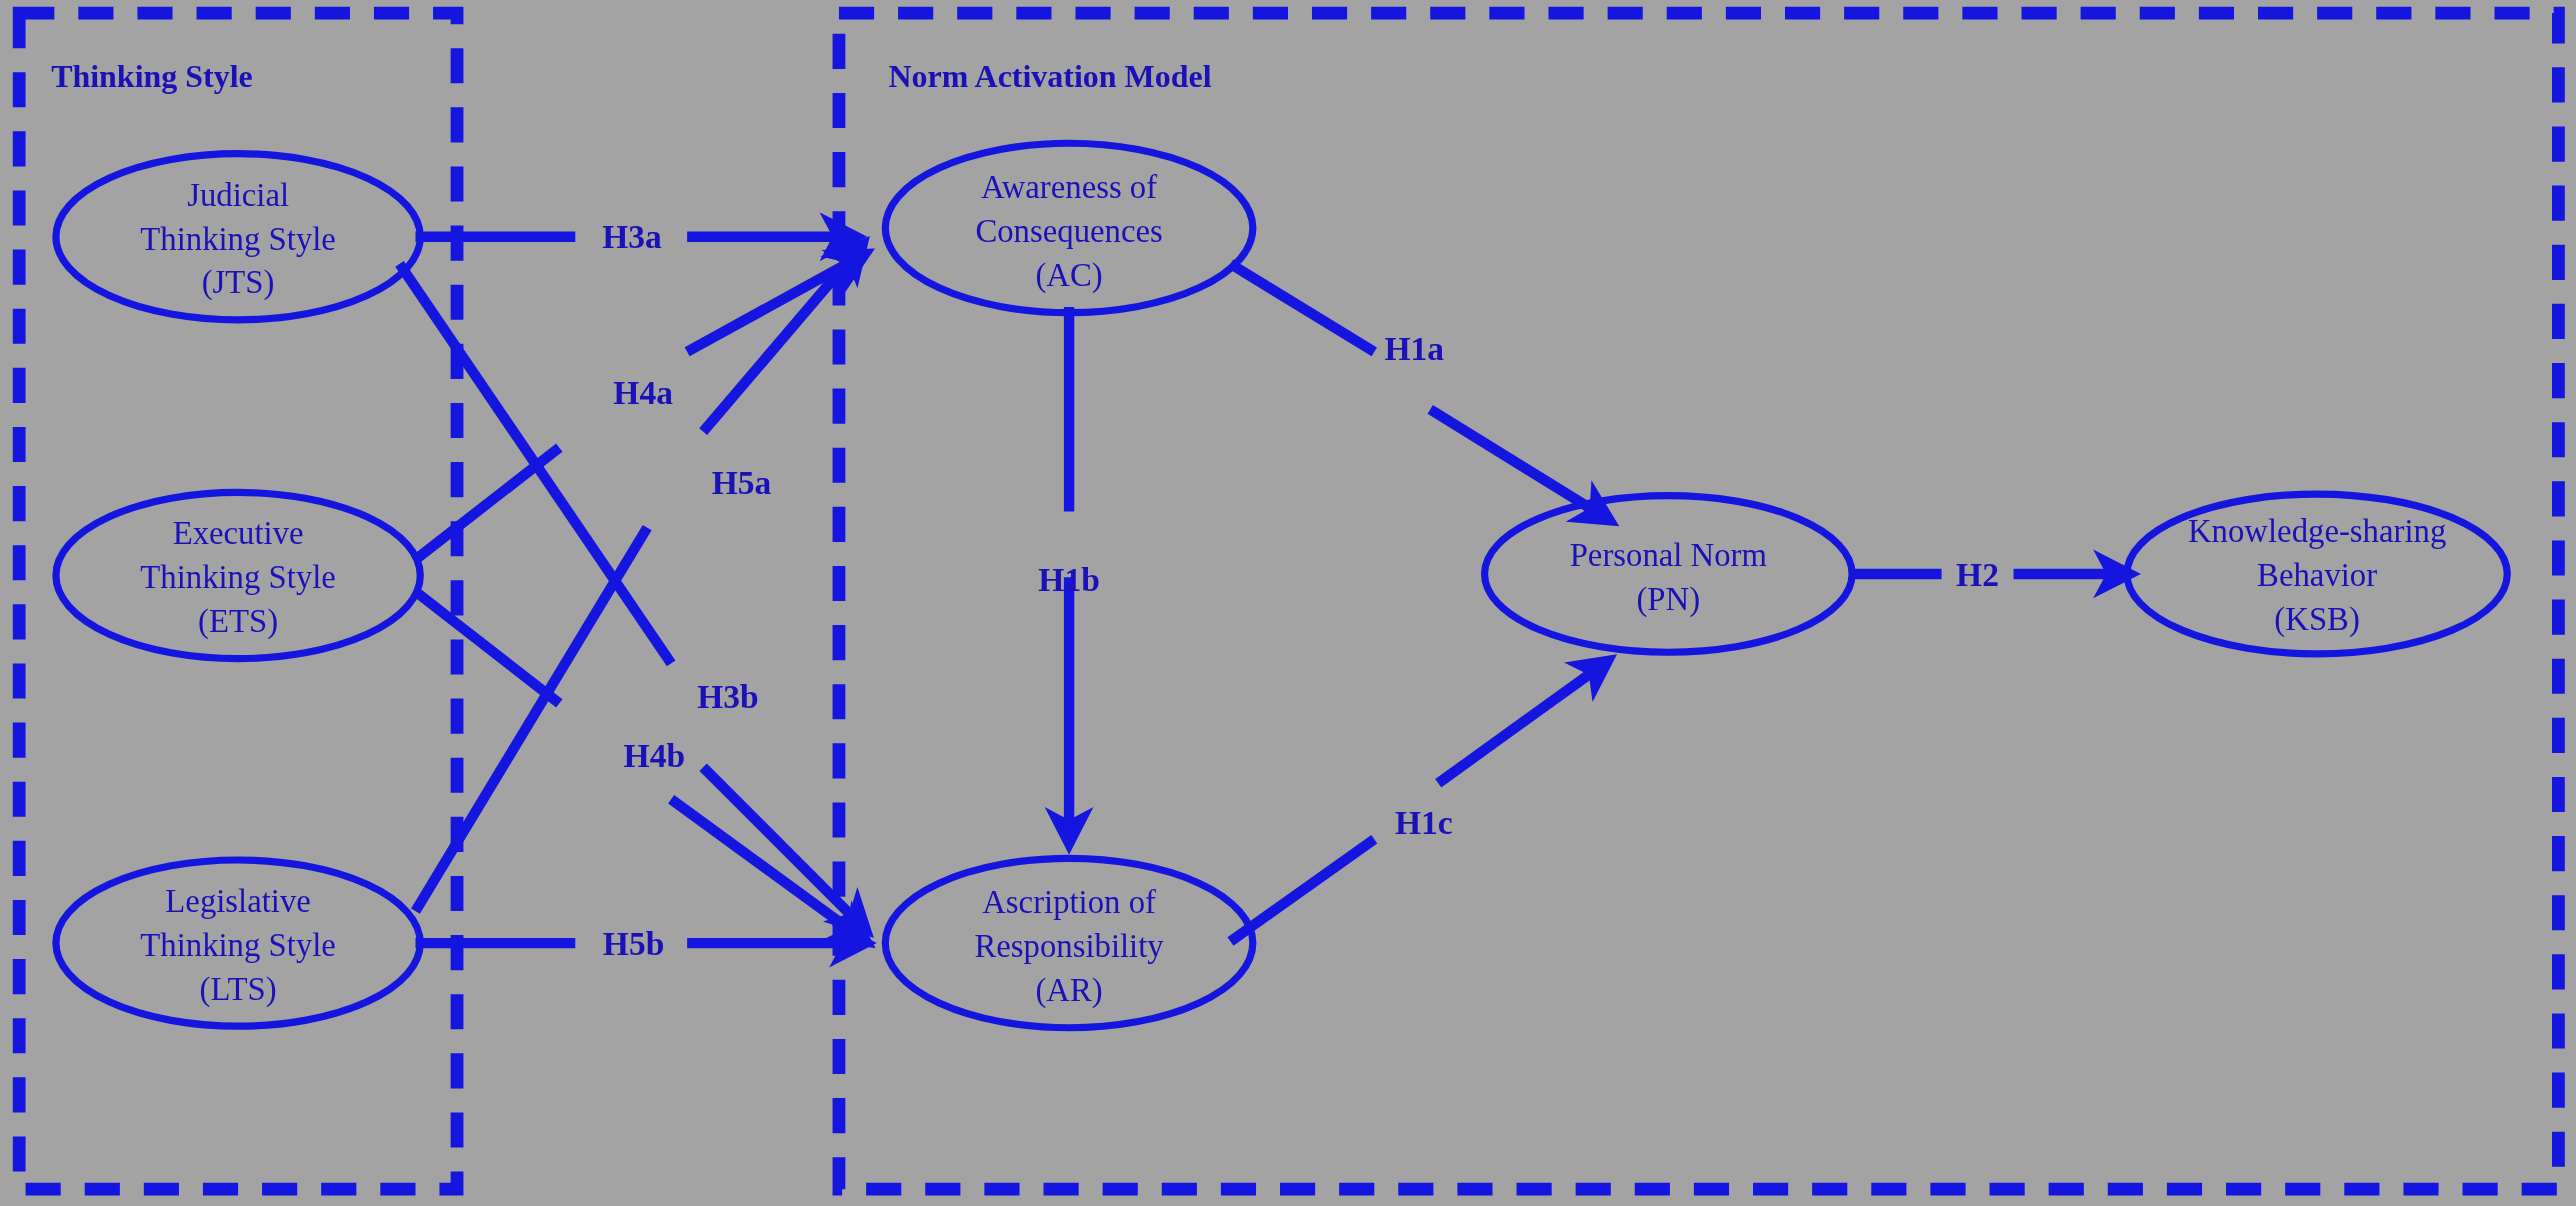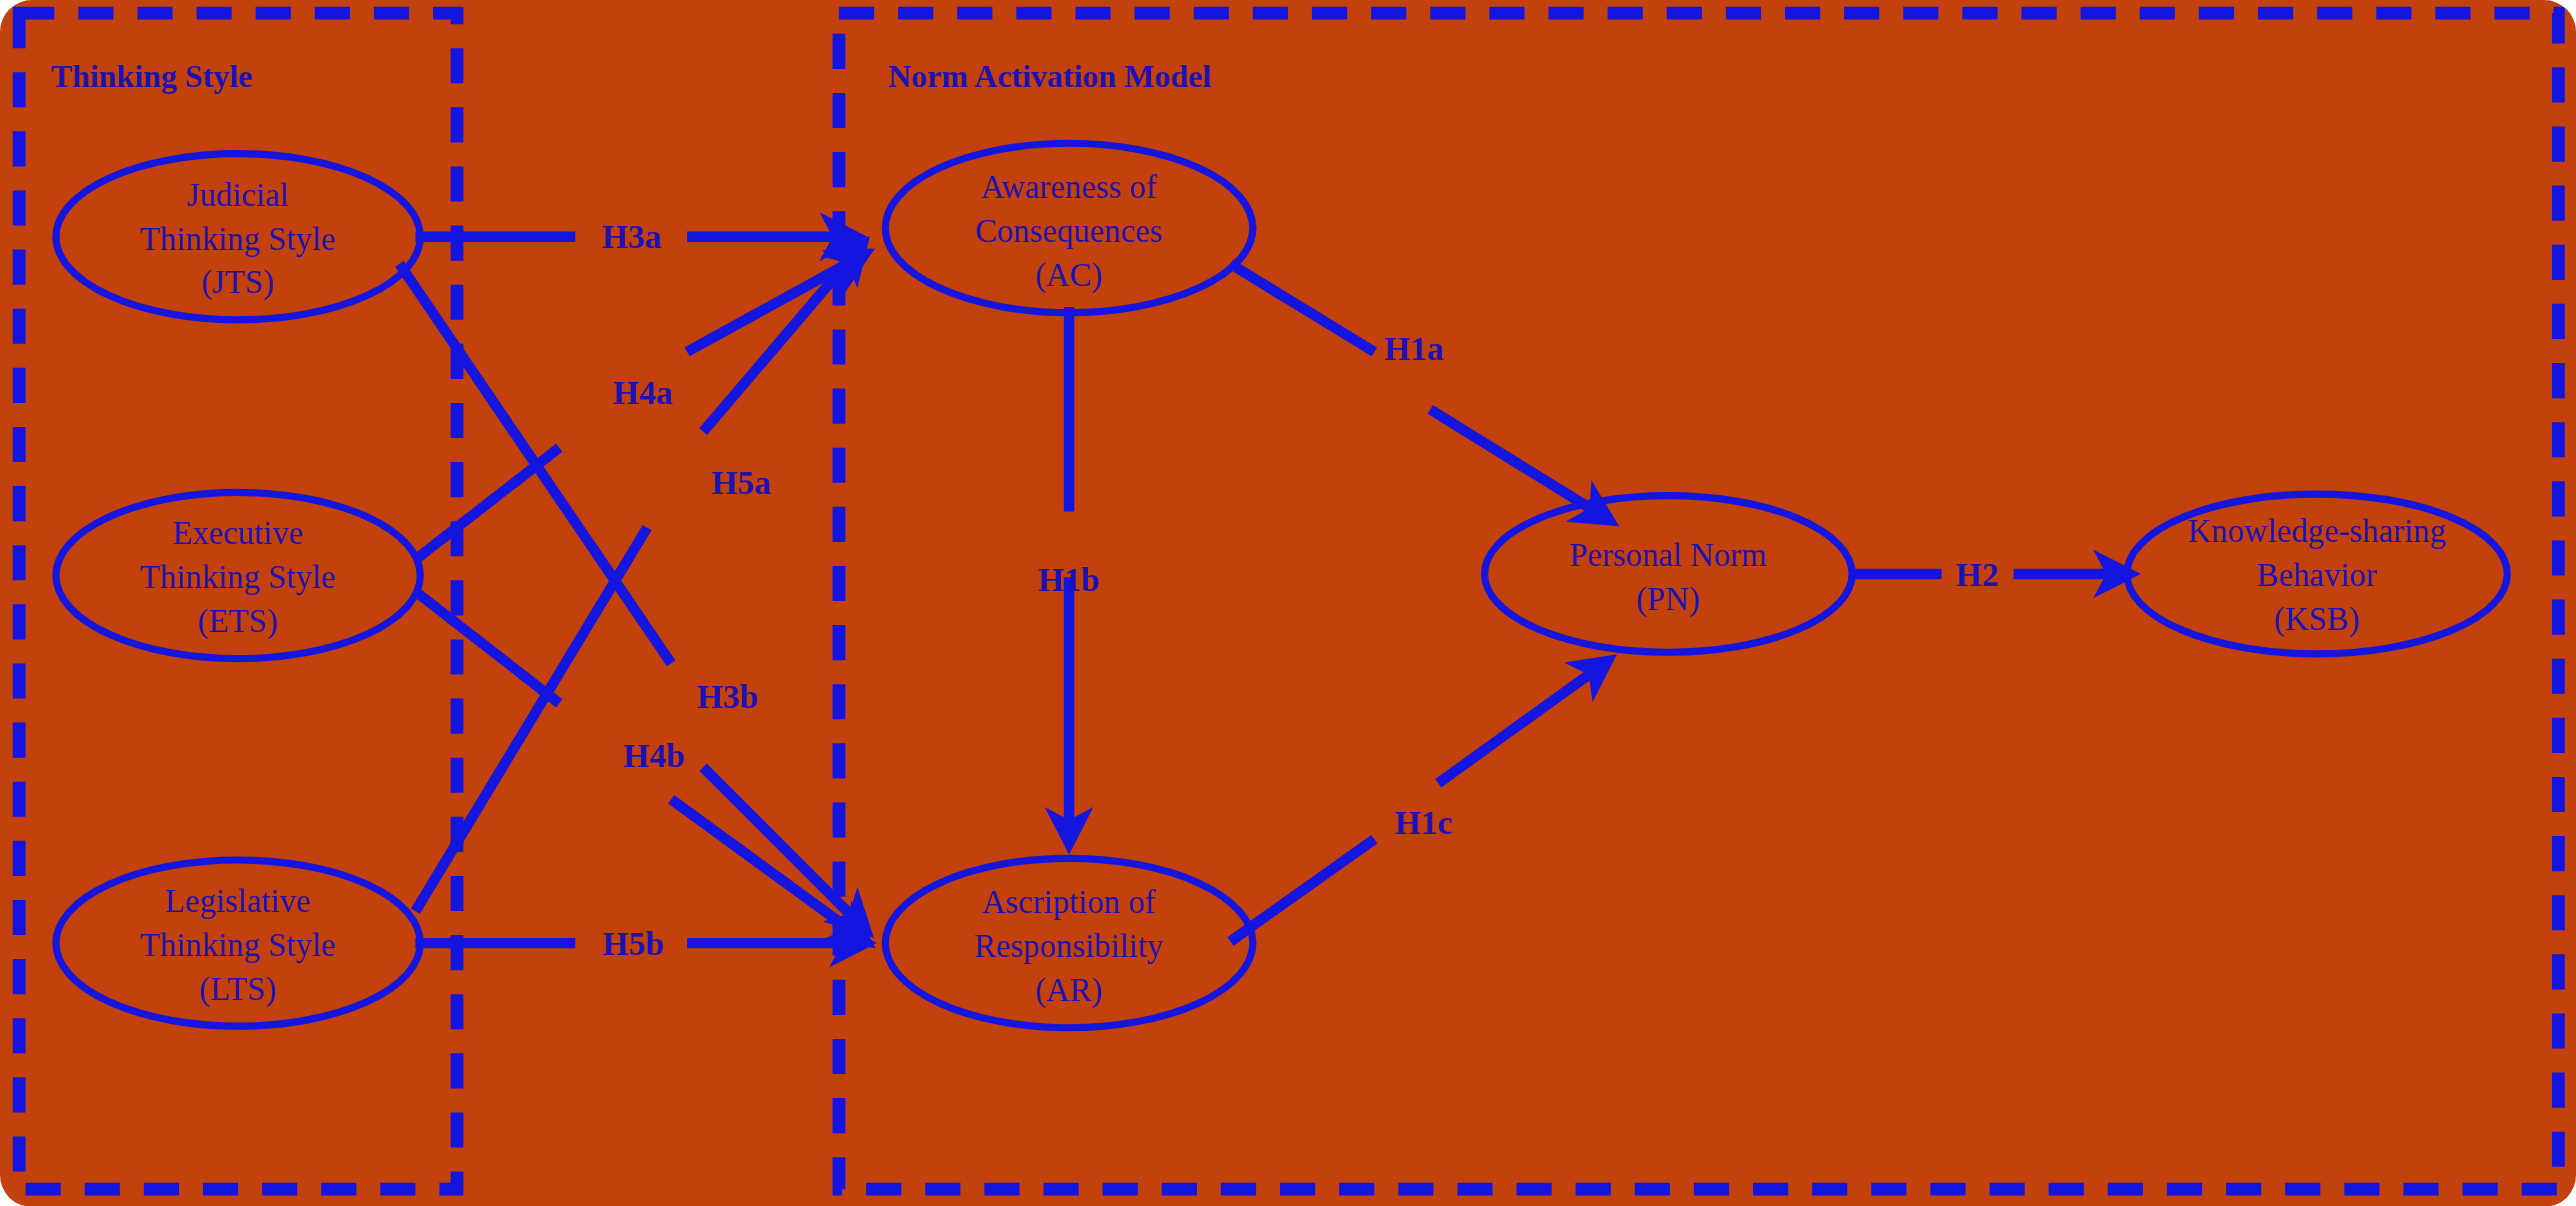--- a/index.html
+++ b/index.html
@@ -4,24 +4,23 @@
 <style>
   html, body {
     margin: 0;
     padding: 0;
     background: #ffffff;
   }
   #stage {
     position: relative;
     width: 2576px;
     height: 1207px;
-    background: #c2410c;
+    background: #a3a3a3;
     overflow: hidden;
     font-family: "Liberation Serif", "DejaVu Serif", serif;
-    border-radius: 32px;
   }
   svg.diagram {
     position: absolute;
     inset: 0;
     width: 2576px;
     height: 1207px;
   }
   .node-label {
     fill: #1a11b8;
     font-family: "Liberation Serif", "DejaVu Serif", serif;

